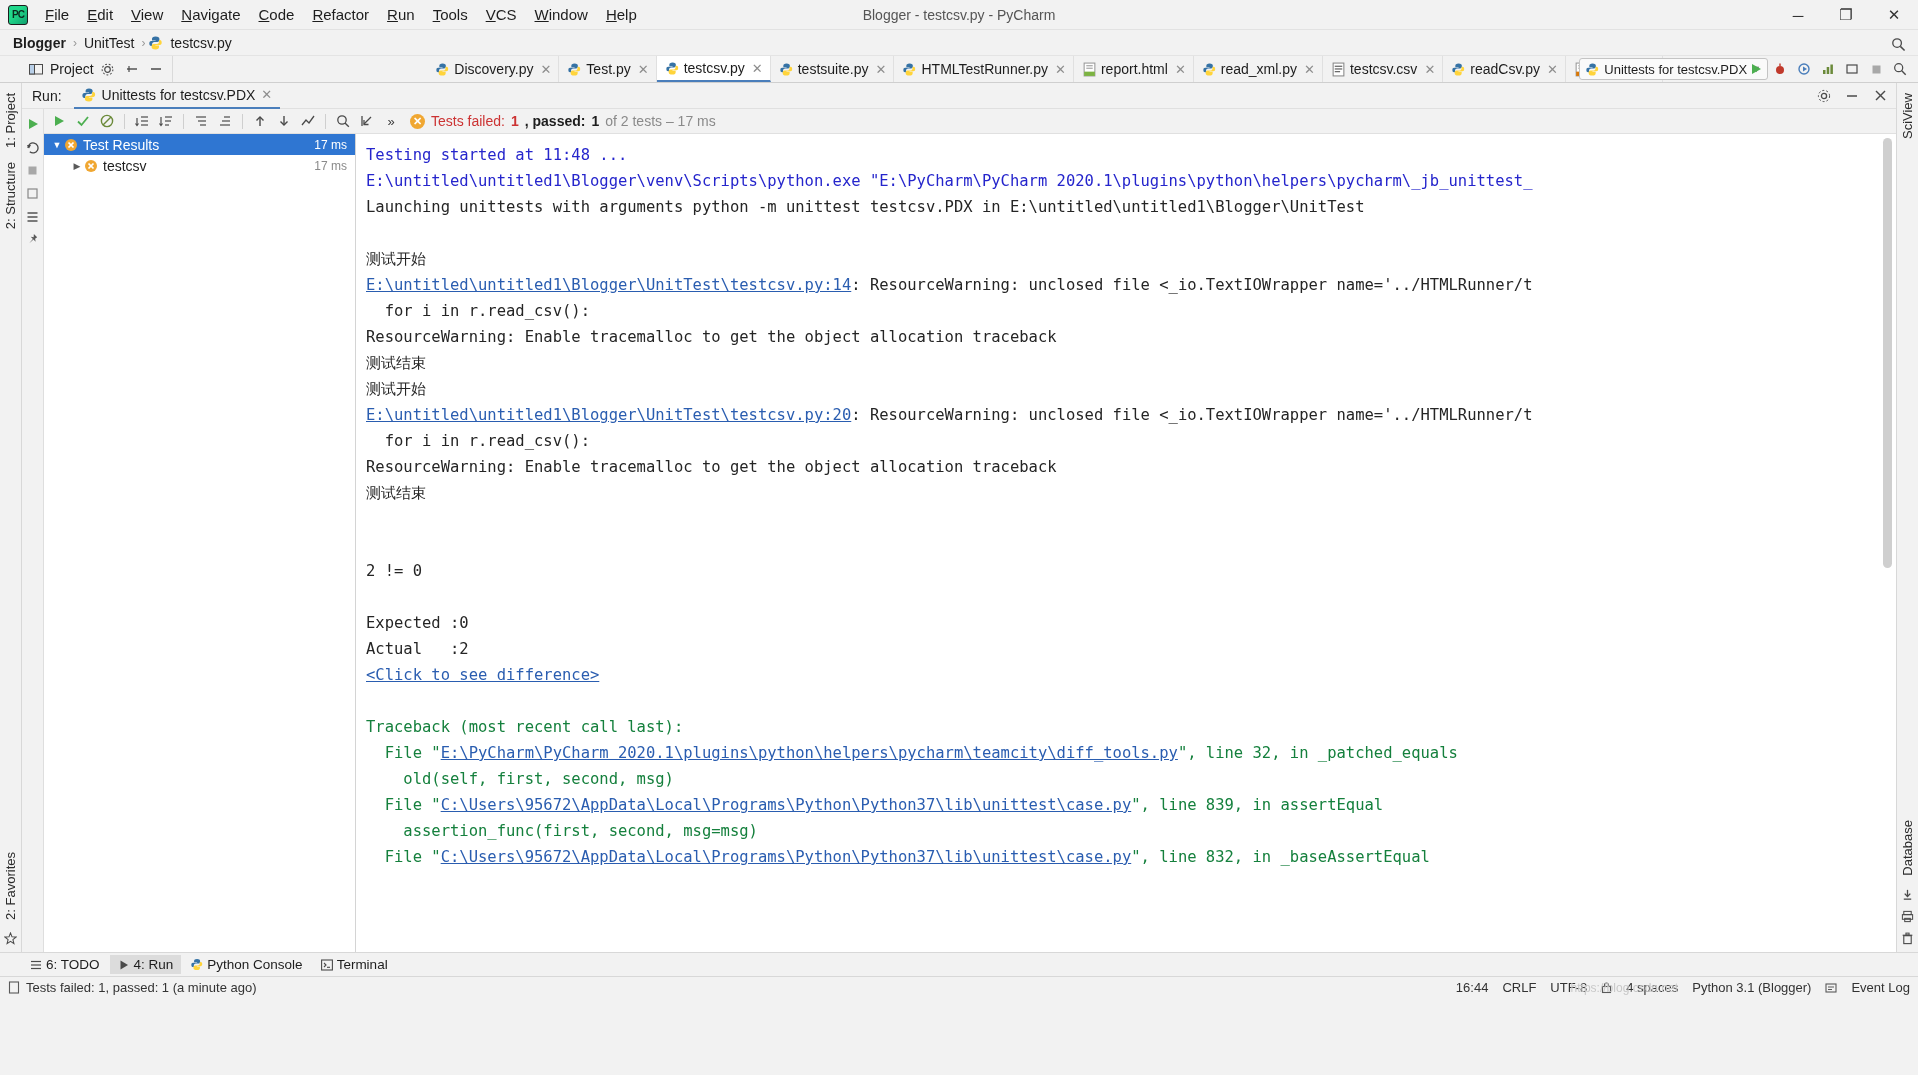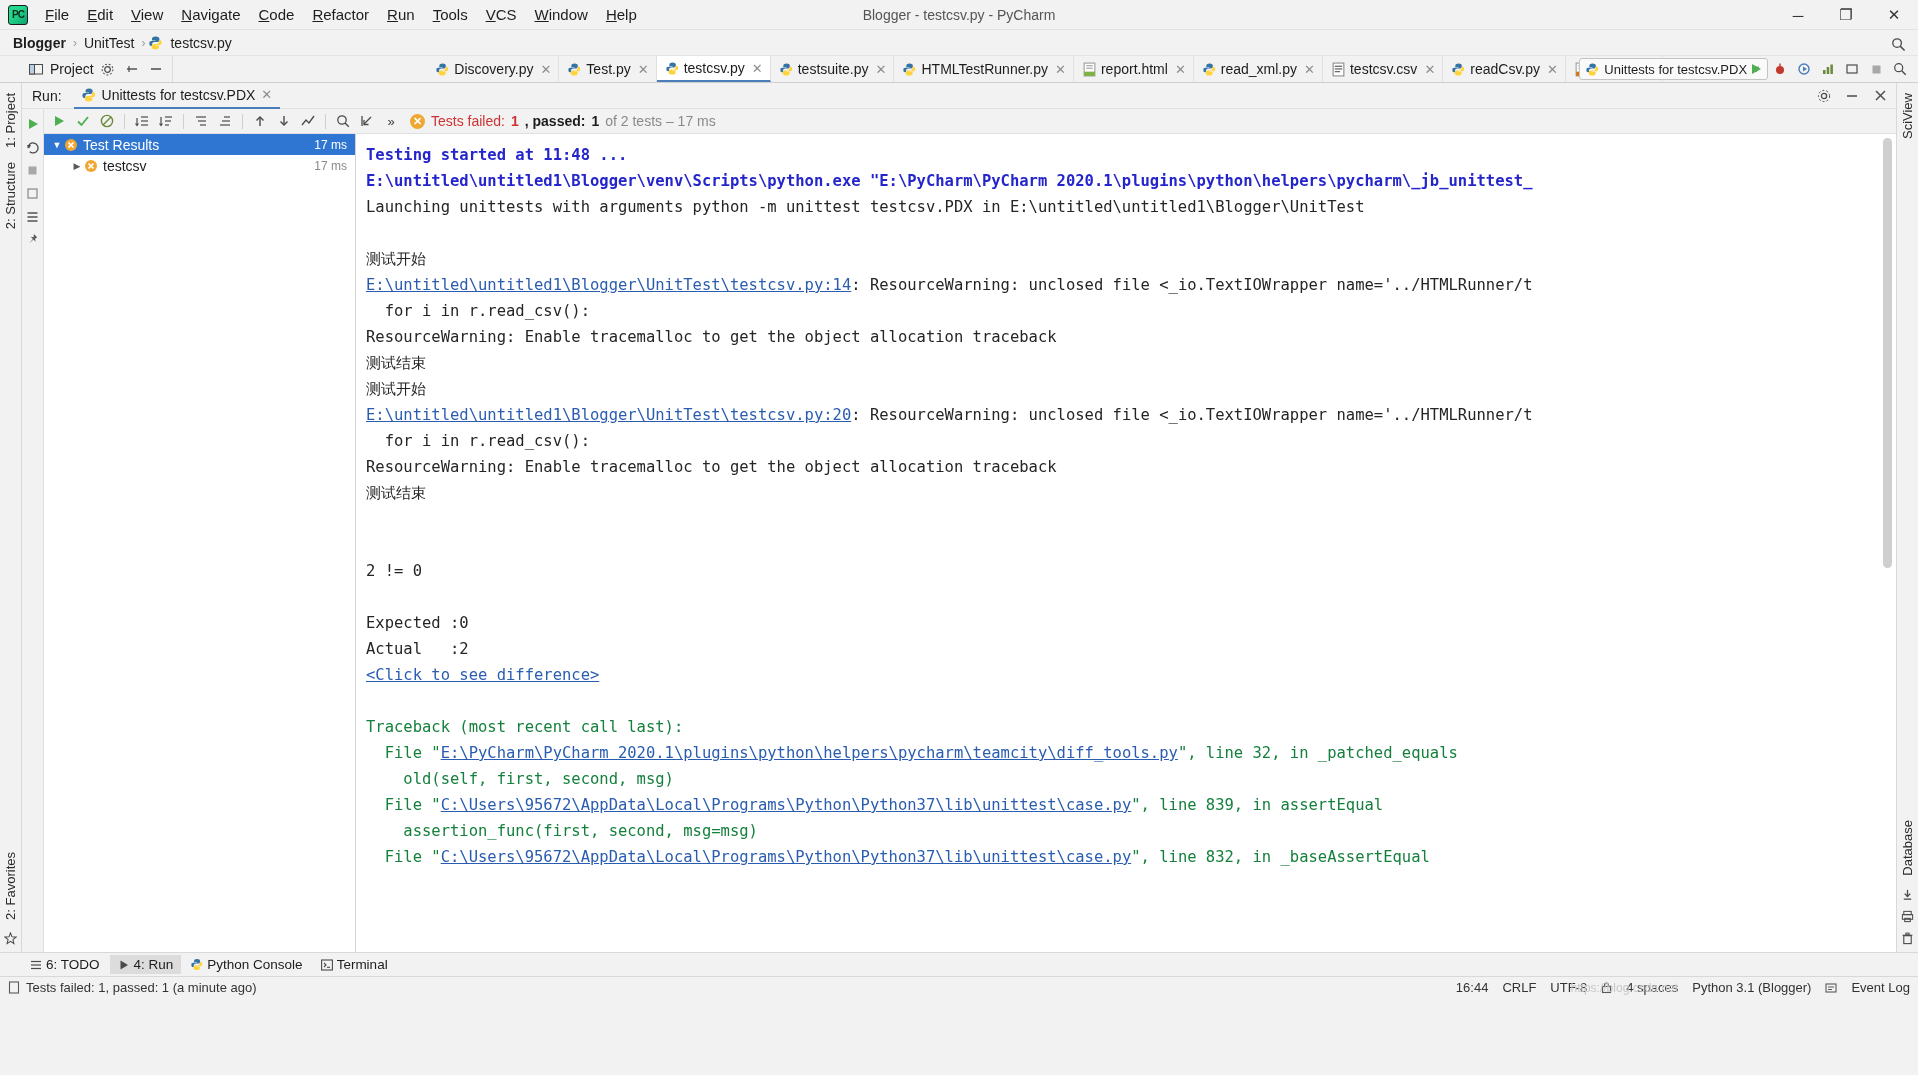--- a/index.html
+++ b/index.html
@@ -147,21 +147,21 @@
   .tt-time { margin-left: auto; padding-right: 8px; font-size: 12px; color: #8a8a8a; }
   .tt-row.sel .tt-time { color: #ffffff; }
 
   
   .console {
     flex: 1; background: #ffffff; position: relative; overflow: hidden;
     font-family: "DejaVu Sans Mono", monospace; font-size: 15.5px; line-height: 26px;
     padding: 8px 0 0 10px;
   }
   .cl { white-space: pre; }
-  .c-blue { color: #2525cc; font-weight: bold; }
+  .c-blue { color: #2525cc; }
   .c-dark { color: #252525; }
   .c-red { color: #15803d; }
   .c-link { color: #2a5db0; text-decoration: underline; }
   .c-cjk { font-family: "DejaVu Sans", sans-serif; color: #252525; font-size: 15px; }
 
   
   .vsb {
     position: absolute; right: 2px; top: 4px; width: 9px; height: 430px;
     background: #cfcfcf; border-radius: 5px;
   }

